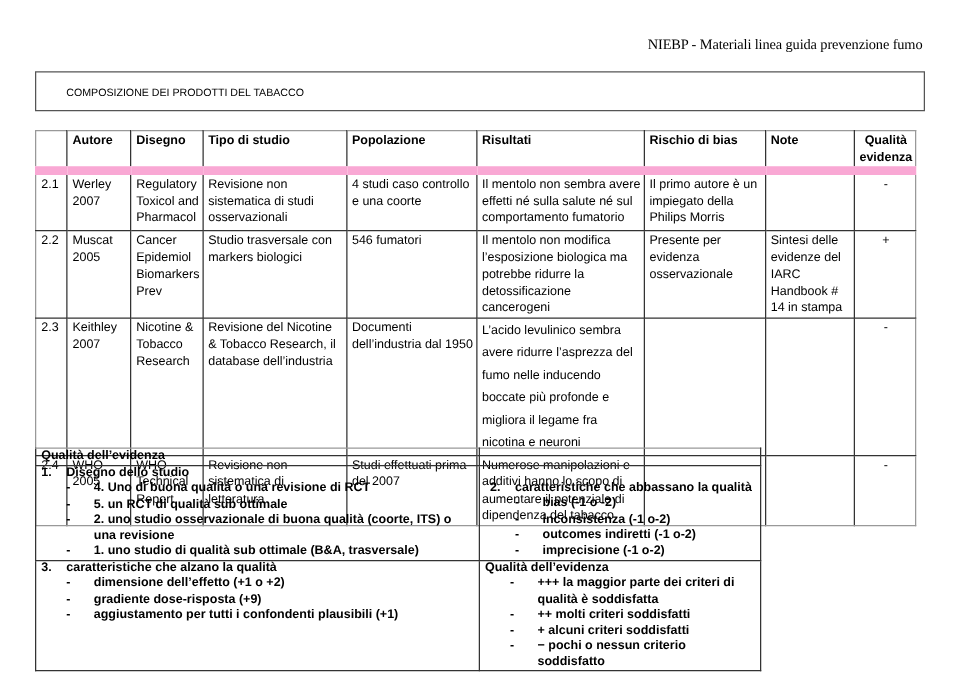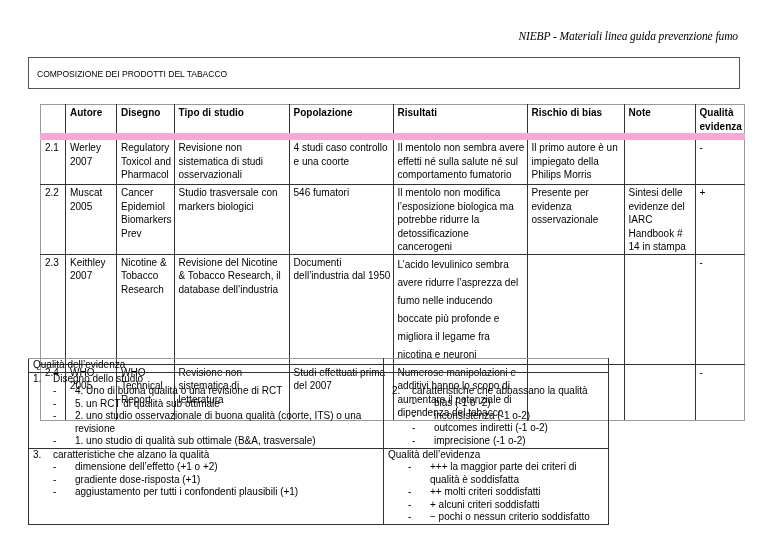--- a/index.html
+++ b/index.html
@@ -1,43 +1,43 @@
 <!DOCTYPE html>
 <html><head>
 <meta charset="utf-8">
 <style>
   html, body { margin: 0; padding: 0; background: #ffffff; }
   body { width: 768px; height: 543px; position: relative; overflow: hidden; color: #000; }
   .header {
     position: absolute; left: 0; top: 30px; width: 738px; text-align: right;
-    font-family: "Liberation Serif", serif; font-size: 11.5px; letter-spacing: -0.1px; font-style: italic;
+    font-family: "Liberation Serif", serif; font-size: 11.5px; letter-spacing: -0.1px;
   }
   .title-box {
     position: absolute; left: 28px; top: 57px; width: 712px; height: 32px;
     border: 1px solid #555; box-sizing: border-box;
     font-family: "Liberation Sans", sans-serif; font-size: 8.5px;
-    padding-left: 8px; line-height: 32px;
+    padding-left: 24px; line-height: 32px;
   }
   table { border-collapse: collapse; font-family: "Liberation Sans", sans-serif; }
   .main-table {
-    position: absolute; left: 28px; top: 104px; font-size: 10px; line-height: 13.5px; margin-left: 12px;
+    position: absolute; left: 28px; top: 104px; font-size: 10px; line-height: 13.5px;
   }
   .main-table td, .main-table th {
     border: 1px solid #333; vertical-align: top; padding: 1px 2px 0 4px; text-align: left;
   }
   .main-table th { font-weight: bold; height: 25px; border-top-color: #999; }
   .main-table tr.r0 td { border-top: 7px solid #f9a8d4; }
   .main-table tr:first-child th:first-child,
   .main-table td.c-id { border-left-color: #999; }
-  .main-table td.c-q, .main-table th.c-q { border-right-color: #999; }
+  .main-table td.c-q, .main-table th.c-q { text-align: center; border-right-color: #999; }
   .main-table tr:last-child td { border-bottom-color: #999; }
   .lh-wide { line-height: 18px; }
 
   .legend-table {
-    position: absolute; left: 28px; top: 358px; width: 581px; font-size: 10px; line-height: 12.5px;
+    position: absolute; left: 28px; top: 358px; width: 581px; font-size: 10px; line-height: 12.5px; font-weight: bold;
   }
   .legend-table td { border: 1px solid #333; vertical-align: top; padding: 0 4px; }
   .legend-table .thin-top { border-top-color: #999; }
   ol, ul { margin: 0; padding: 0; list-style: none; }
   .num-item { display: flex; }
   .num-item .n { width: 20px; flex: none; padding-left: 0; }
   .dash-list li { display: flex; padding-left: 20px; }
   .dash-list li .d { width: 22px; flex: none; }
 </style>
 </head>
@@ -187,21 +187,21 @@
         <span class="n">3.</span>
         <span>caratteristiche che alzano la qualità</span>
       </div>
       <ul class="dash-list">
         <li>
               <span class="d">-</span>
               <span>dimensione dell’effetto (+1 o +2)</span>
             </li>
         <li>
               <span class="d">-</span>
-              <span>gradiente dose-risposta (+1)</span>
+              <span>gradiente dose-risposta (+9)</span>
             </li>
         <li>
               <span class="d">-</span>
               <span>aggiustamento per tutti i confondenti plausibili (+1)</span>
             </li>
       </ul>
     </td>
     <td class="thin-top">
       <div>Qualità dell’evidenza</div>
       <ul class="dash-list">

